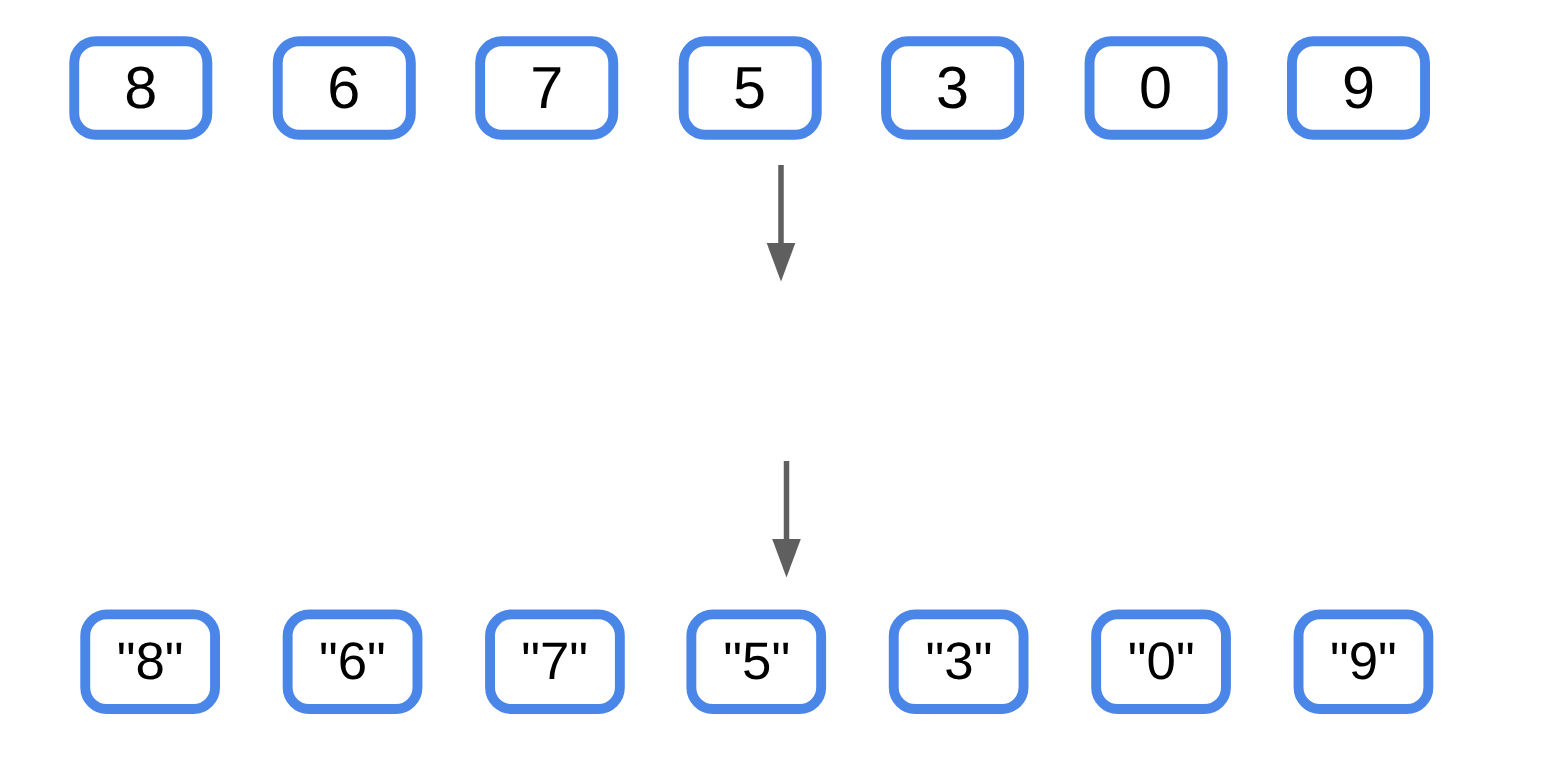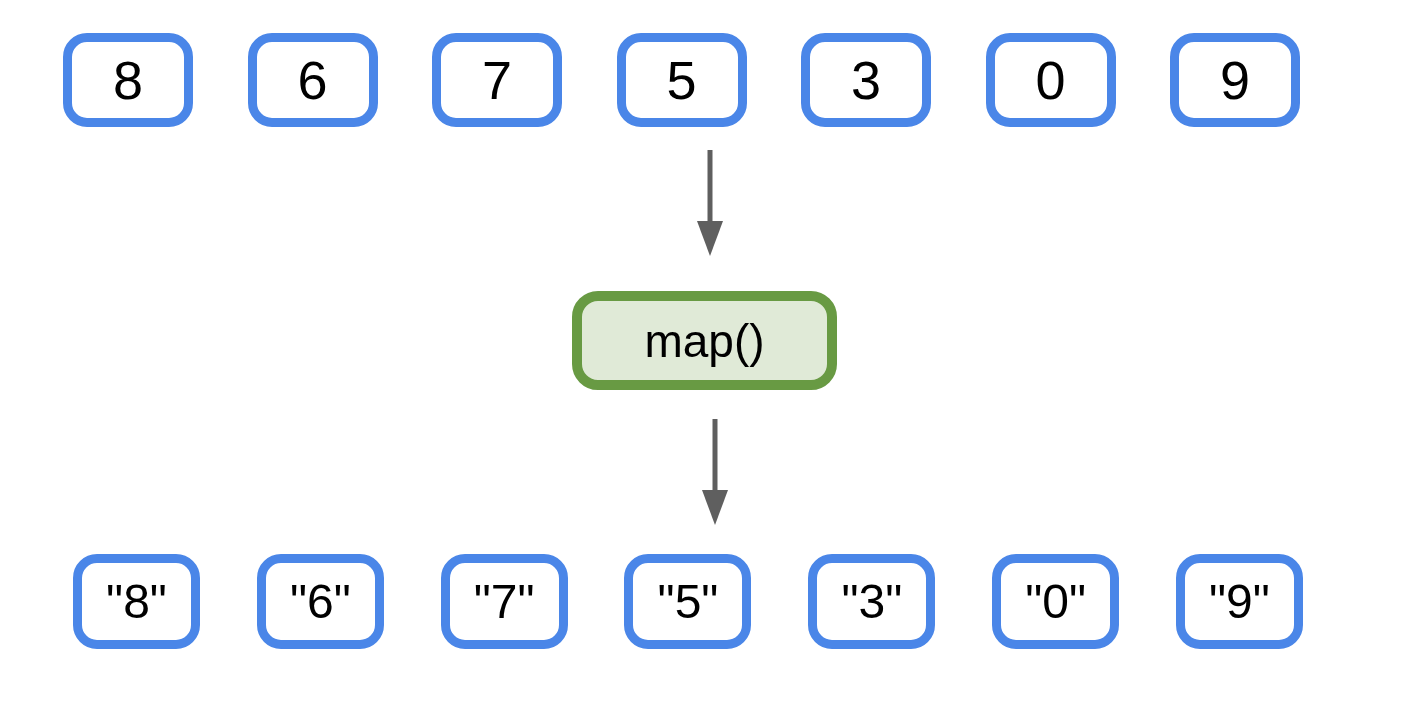--- a/index.html
+++ b/index.html
@@ -120,23 +120,20 @@
     <div class="cell">
       <span class="cell-label">9</span>
     </div>
   </div>
 
   <svg class="arrow arrow-1" viewBox="0 0 32 108">
     <line x1="16" y1="0" x2="16" y2="74" stroke-width="5" stroke="#5F5F5F"></line>
     <polygon points="3,71 29,71 16,106" fill="#5F5F5F"></polygon>
   </svg>
 
-  <div class="fn-box">
-    <span class="fn-label">map()</span>
-  </div>
 
   <svg class="arrow arrow-2" viewBox="0 0 32 108">
     <line x1="16" y1="0" x2="16" y2="74" stroke-width="5" stroke="#5F5F5F"></line>
     <polygon points="3,71 29,71 16,106" fill="#5F5F5F"></polygon>
   </svg>
 
   <div class="row row-bottom">
     <div class="cell">
       <span class="cell-label">"8"</span>
     </div>

